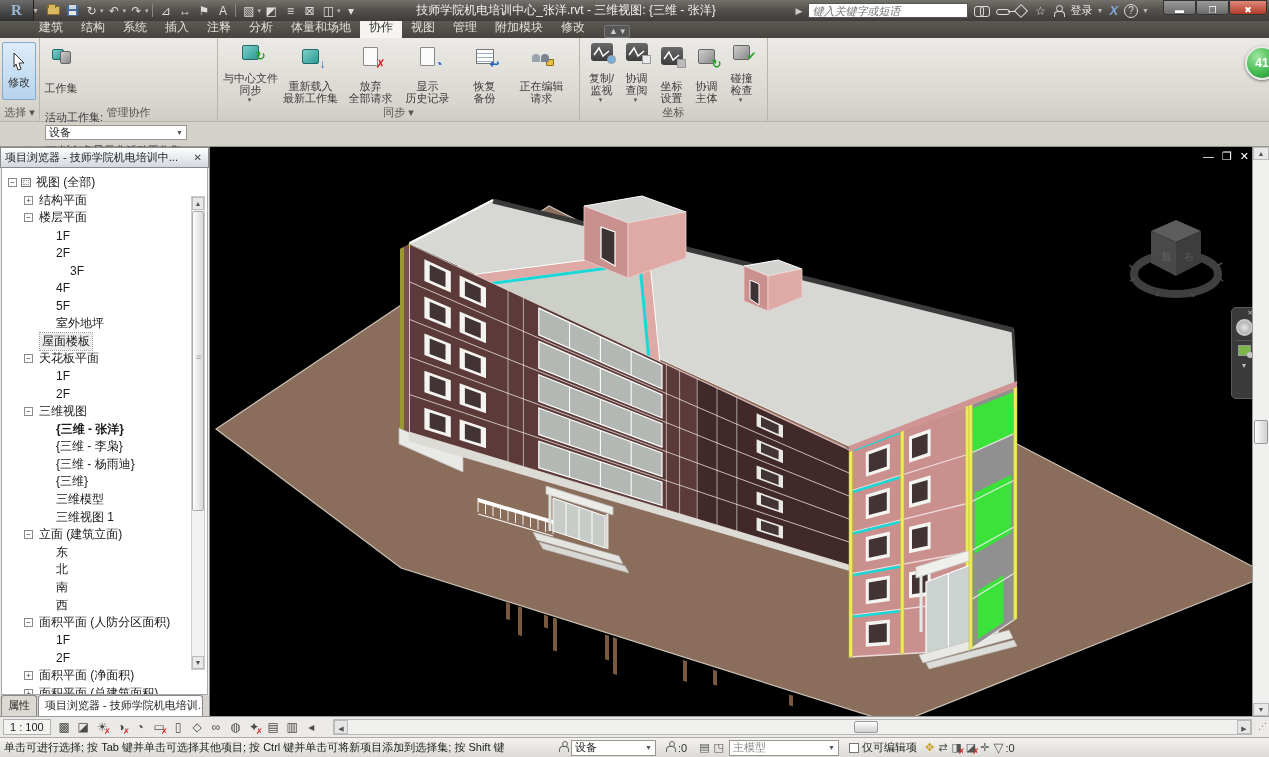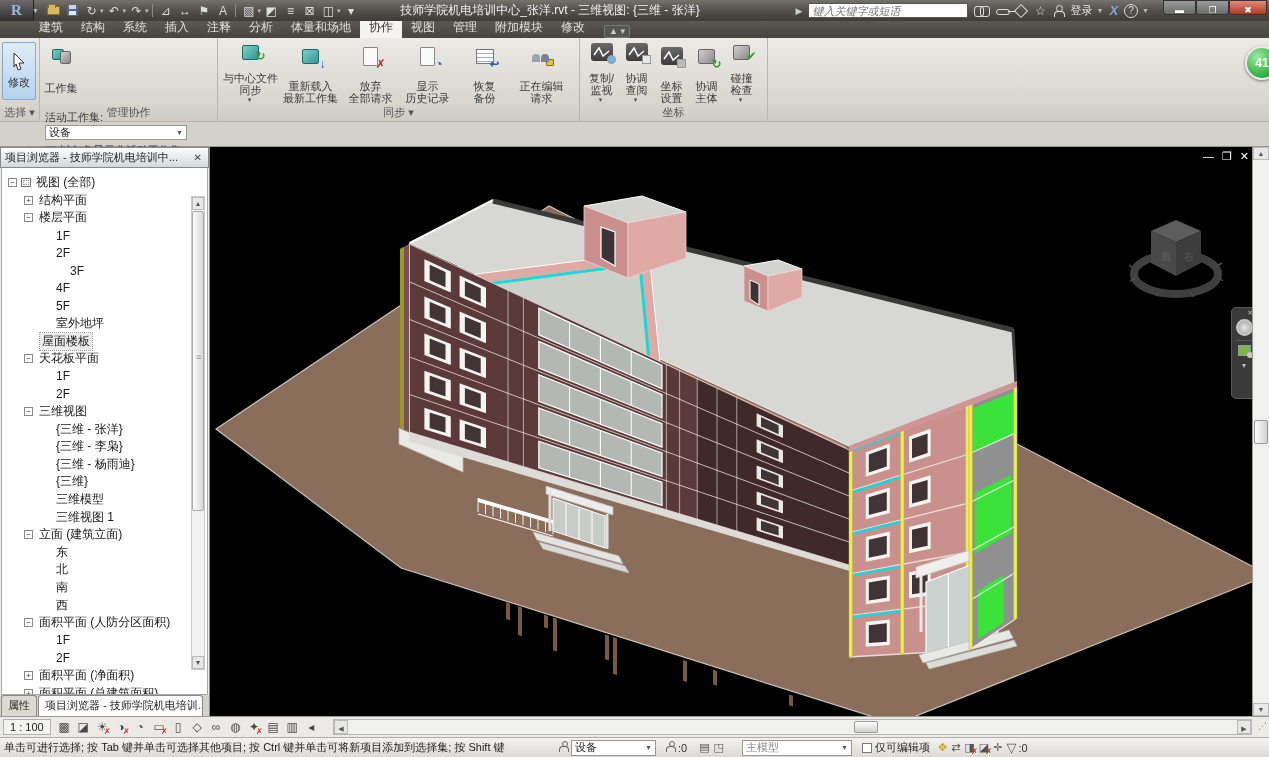--- a/index.html
+++ b/index.html
@@ -16,21 +16,21 @@
   .qat { display:flex; align-items:center; gap:2px; margin-left:6px; }
   .qi { width:17px; height:16px; display:flex; align-items:center; justify-content:center;
     color:#ddd; font-size:12px; }
   .qsep { width:1px; height:13px; background:#888; margin:0 2px; }
   .qarr { color:#bbb; font-size:7px; margin-left:-2px; }
   .mini-folder { width:13px; height:9px; background:#d8b860; border:1px solid #8a7030; border-radius:1px; position:relative; }
   .mini-folder:before { content:""; position:absolute; top:-3px; left:0; width:6px; height:3px; background:#d8b860; border:1px solid #8a7030; border-bottom:none; }
   .mini-disk { width:11px; height:11px; background:#4a6a9a; border-radius:1px; position:relative; }
   .mini-disk:before { content:""; position:absolute; left:2px; top:0; width:7px; height:4px; background:#cdd6e2; }
   .mini-disk:after { content:""; position:absolute; left:2px; bottom:1px; width:7px; height:4px; background:#e8e8e8; }
-  #title-text { position:absolute; left:370px; width:360px; text-align:center; color:#f0f0f0;
+  #title-text { position:absolute; left:386px; width:360px; text-align:center; color:#f0f0f0;
     font-size:12px; white-space:nowrap; }
   #infocenter { position:absolute; right:0; top:0; height:21px; display:flex; align-items:center; gap:6px; padding-right:2px; }
   #ic-play { color:#ccc; font-size:9px; }
   #search-input { width:160px; height:15px; border:1px solid #555; font-size:11px; font-style:italic;
     color:#888; padding:0 3px; background:#fff; }
   .ici { color:#ddd; font-size:12px; width:16px; text-align:center; }
   .binoc { width:16px; height:10px; position:relative; }
   .binoc:before,.binoc:after { content:""; position:absolute; top:0; width:8px; height:9px;
     border:1.5px solid #ddd; border-radius:3px; }
   .binoc:before{left:0;} .binoc:after{right:0;}
@@ -95,21 +95,21 @@
   #main { display:flex; height:569px; }
   #pbrowser { width:210px; background:#ececec; border-right:1px solid #888; display:flex; flex-direction:column; position:relative; }
   #pb-header { height:21px; background:linear-gradient(#fdfdfd,#d3d9e0); border:1px solid #8a8a8a;
     display:flex; align-items:center; justify-content:space-between; padding:0 4px; font-size:11px; color:#222; }
   #pb-close { font-size:10px; color:#444; padding:0 2px; }
   #pb-tree { flex:1; background:#fff; border:1px solid #aaa; border-top:none; margin:0 1px; overflow:hidden; position:relative; padding-top:6px; }
   .trow { height:17.6px; display:flex; align-items:center; white-space:nowrap; font-size:12px; color:#1a1a1a; }
   .texp { width:9px; height:9px; border:1px solid #8a8a8a; background:#fff; font-size:8px; line-height:7px;
     text-align:center; color:#333; margin-right:4px; flex:none; }
   .tlbl { padding:0 2px; }
-  .tlbl.bold { font-weight:normal; }
+  .tlbl.bold { font-weight:bold; }
   .tlbl.sel { background:#ececec; outline:1px dotted #9a9a9a; }
   .vicon { width:10px; height:9px; border:1px solid #777; margin-right:3px; flex:none; background:#f4f4f4; position:relative; }
   .vicon:after { content:""; position:absolute; inset:1px; border:1px dotted #999; }
   #pb-vscroll { position:absolute; right:2px; top:28px; width:14px; bottom:24px; background:#f2f2f2; border:1px solid #ccc; }
   .sbtn { position:absolute; left:0; right:0; height:13px; background:#e8e8e8; border:1px solid #bbb;
     font-size:7px; color:#555; text-align:center; line-height:12px; }
   #pb-thumb { position:absolute; left:0; right:0; top:14px; height:300px; background:linear-gradient(90deg,#fdfdfd,#d8d8d8);
     border:1px solid #aaa; border-radius:2px; }
   #pb-thumb:after { content:"≡"; position:absolute; top:140px; left:3px; color:#999; font-size:9px; }
   #pb-tabs { height:21px; display:flex; align-items:flex-end; background:#d5d2cc; padding-left:1px; }
@@ -748,21 +748,21 @@
     <span id="status-hint">单击可进行选择; 按 Tab 键并单击可选择其他项目; 按 Ctrl 键并单击可将新项目添加到选择集; 按 Shift 键</span>
     <span class="personi2"></span>
     <div class="scombo" style="width:85px;">
       <span>设备</span>
         <span class="combo-arrow">▼</span>
     </div>
     <span class="personi2" style="margin-left:10px;"></span>
     <span class="cnt">:0</span>
     <span class="sic" style="margin-left:8px;">▤</span>
     <span class="sic">◳</span>
-    <div class="scombo" style="width:110px; margin-left:16px;">
+    <div class="scombo" style="width:110px; margin-left:3px;">
       <span style="color:#888;">主模型</span>
         <span class="combo-arrow">▼</span>
     </div>
     <div id="chk-editable"></div>
     <span>仅可编辑项</span>
     <span class="sic" style="margin-left:8px; color:#c8a020;">✥</span>
     <span class="sic">⇄</span>
     <span class="sic">◨<span class="rx">✗</span></span>
     <span class="sic">◪<span class="rx">✗</span></span>
     <span class="sic">✛</span>

